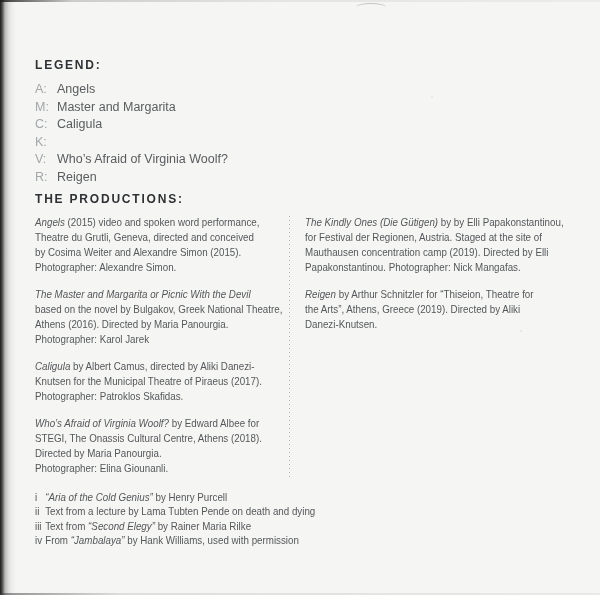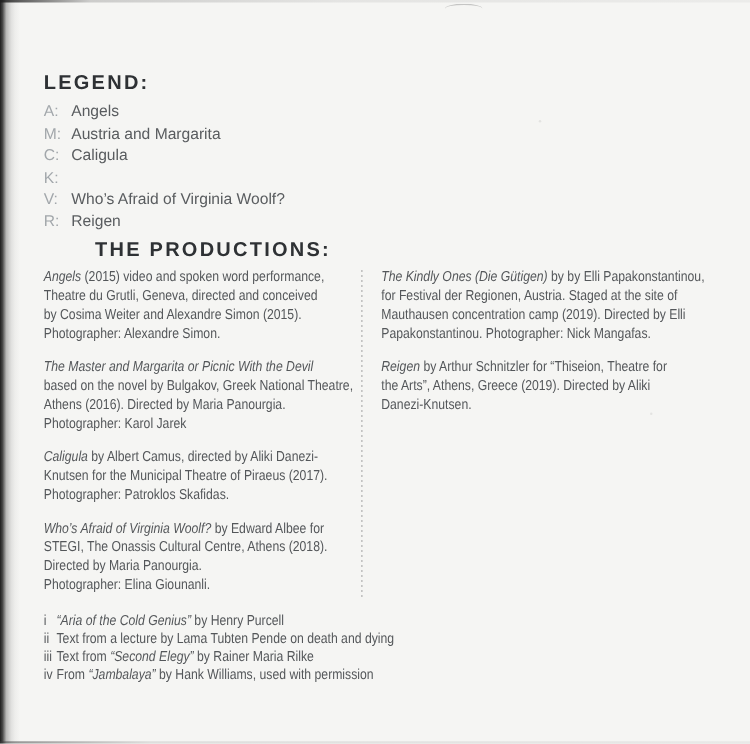--- a/index.html
+++ b/index.html
@@ -43,26 +43,26 @@
     position:absolute;left:356px;top:3px;width:30px;height:7px;
     border-top:1px solid rgba(110,110,110,.35);border-radius:50%;
   }
   .speck{position:absolute;width:2px;height:2px;border-radius:50%;background:rgba(0,0,0,.07);}
   .speck.s1{left:431px;top:96px;}
   .speck.s2{left:520px;top:330px;}
   .speck.s3{left:150px;top:515px;width:3px;height:1px;}
 
   .heading{
     position:absolute;left:35px;margin:0;
-    font-size:16px;font-weight:bold;letter-spacing:1.8px;
+    font-size:12px;font-weight:bold;letter-spacing:1.8px;
     color:var(--heading-text);
     text-align:right;
   }
   .legend-heading{top:58px;}
-  .productions-heading{top:192px;margin-left:41px;}
+  .productions-heading{top:192px;}
 
   .legend-list{
     position:absolute;left:35px;top:81px;
     font-size:12.5px;line-height:17.5px;
   }
   .legend-item{display:flex;}
   .legend-key{width:22px;color:var(--legend-key);}
   .legend-title{color:var(--legend-title);}
 
   .col{
@@ -104,21 +104,21 @@
 
   <h2 class="heading legend-heading">LEGEND:</h2>
 
   <div class="legend-list" id="legend-list">
       <div class="legend-item">
         <span class="legend-key">A:</span>
         <span class="legend-title">Angels</span>
       </div>
       <div class="legend-item">
         <span class="legend-key">M:</span>
-        <span class="legend-title">Austria and Margarita</span>
+        <span class="legend-title">Master and Margarita</span>
       </div>
       <div class="legend-item">
         <span class="legend-key">C:</span>
         <span class="legend-title">Caligula</span>
       </div>
       <div class="legend-item">
         <span class="legend-key">K:</span>
       </div>
       <div class="legend-item">
         <span class="legend-key">V:</span>

